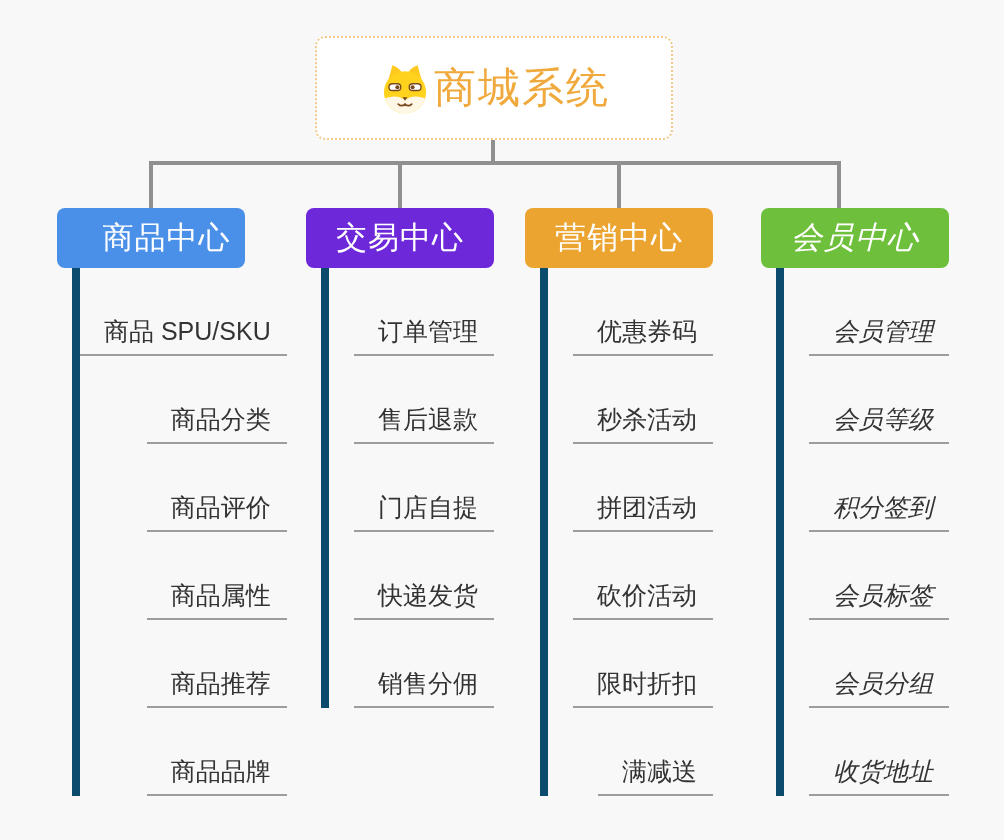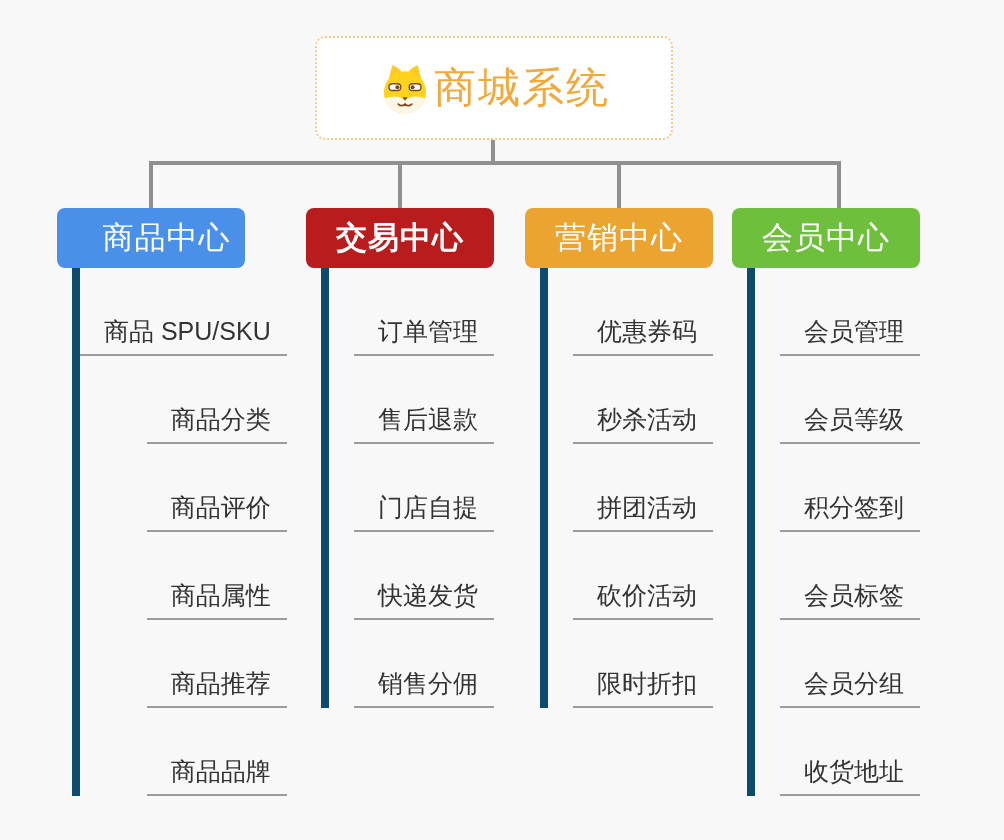--- a/index.html
+++ b/index.html
@@ -33,21 +33,21 @@
   .conn-drop-1 { left: 149px; }
   .conn-drop-2 { left: 398px; }
   .conn-drop-3 { left: 617px; }
   .conn-drop-4 { left: 837px; }
 
   
   .branch { position: absolute; top: 208px; }
   .branch-1 { left: 57px; }
   .branch-2 { left: 306px; }
   .branch-3 { left: 525px; }
-  .branch-4 { left: 732px; }
+  .branch-4 { left: 761px; font-style: italic; }
 
   .branch-header {
     width: 188px; height: 60px; box-sizing: border-box;
     border-radius: 8px;
     color: #ffffff; font-size: 31px; letter-spacing: 1px;
     display: flex; align-items: center; justify-content: center;
     white-space: nowrap;
   }
 
   .branch-items {
@@ -110,38 +110,39 @@
       <div class="branch-item">商品 SPU/SKU</div>
       <div class="branch-item">商品分类</div>
       <div class="branch-item">商品评价</div>
       <div class="branch-item">商品属性</div>
       <div class="branch-item">商品推荐</div>
       <div class="branch-item">商品品牌</div>
     </div>
   </div>
 
   <div class="branch branch-2">
-    <div class="branch-header" style="background-color: #b91c1c; font-weight: bold;">交易中心</div>
+    <div class="branch-header" style="background-color: #6d28d9;">交易中心</div>
     <div class="branch-items">
       <div class="branch-item">订单管理</div>
       <div class="branch-item">售后退款</div>
       <div class="branch-item">门店自提</div>
       <div class="branch-item">快递发货</div>
       <div class="branch-item">销售分佣</div>
     </div>
   </div>
 
   <div class="branch branch-3">
     <div class="branch-header" style="background-color: rgb(235, 164, 48);">营销中心</div>
     <div class="branch-items">
       <div class="branch-item">优惠券码</div>
       <div class="branch-item">秒杀活动</div>
       <div class="branch-item">拼团活动</div>
       <div class="branch-item">砍价活动</div>
       <div class="branch-item">限时折扣</div>
+      <div class="branch-item">满减送</div>
     </div>
   </div>
 
   <div class="branch branch-4">
     <div class="branch-header" style="background-color: rgb(110, 192, 60);">会员中心</div>
     <div class="branch-items">
       <div class="branch-item">会员管理</div>
       <div class="branch-item">会员等级</div>
       <div class="branch-item">积分签到</div>
       <div class="branch-item">会员标签</div>

